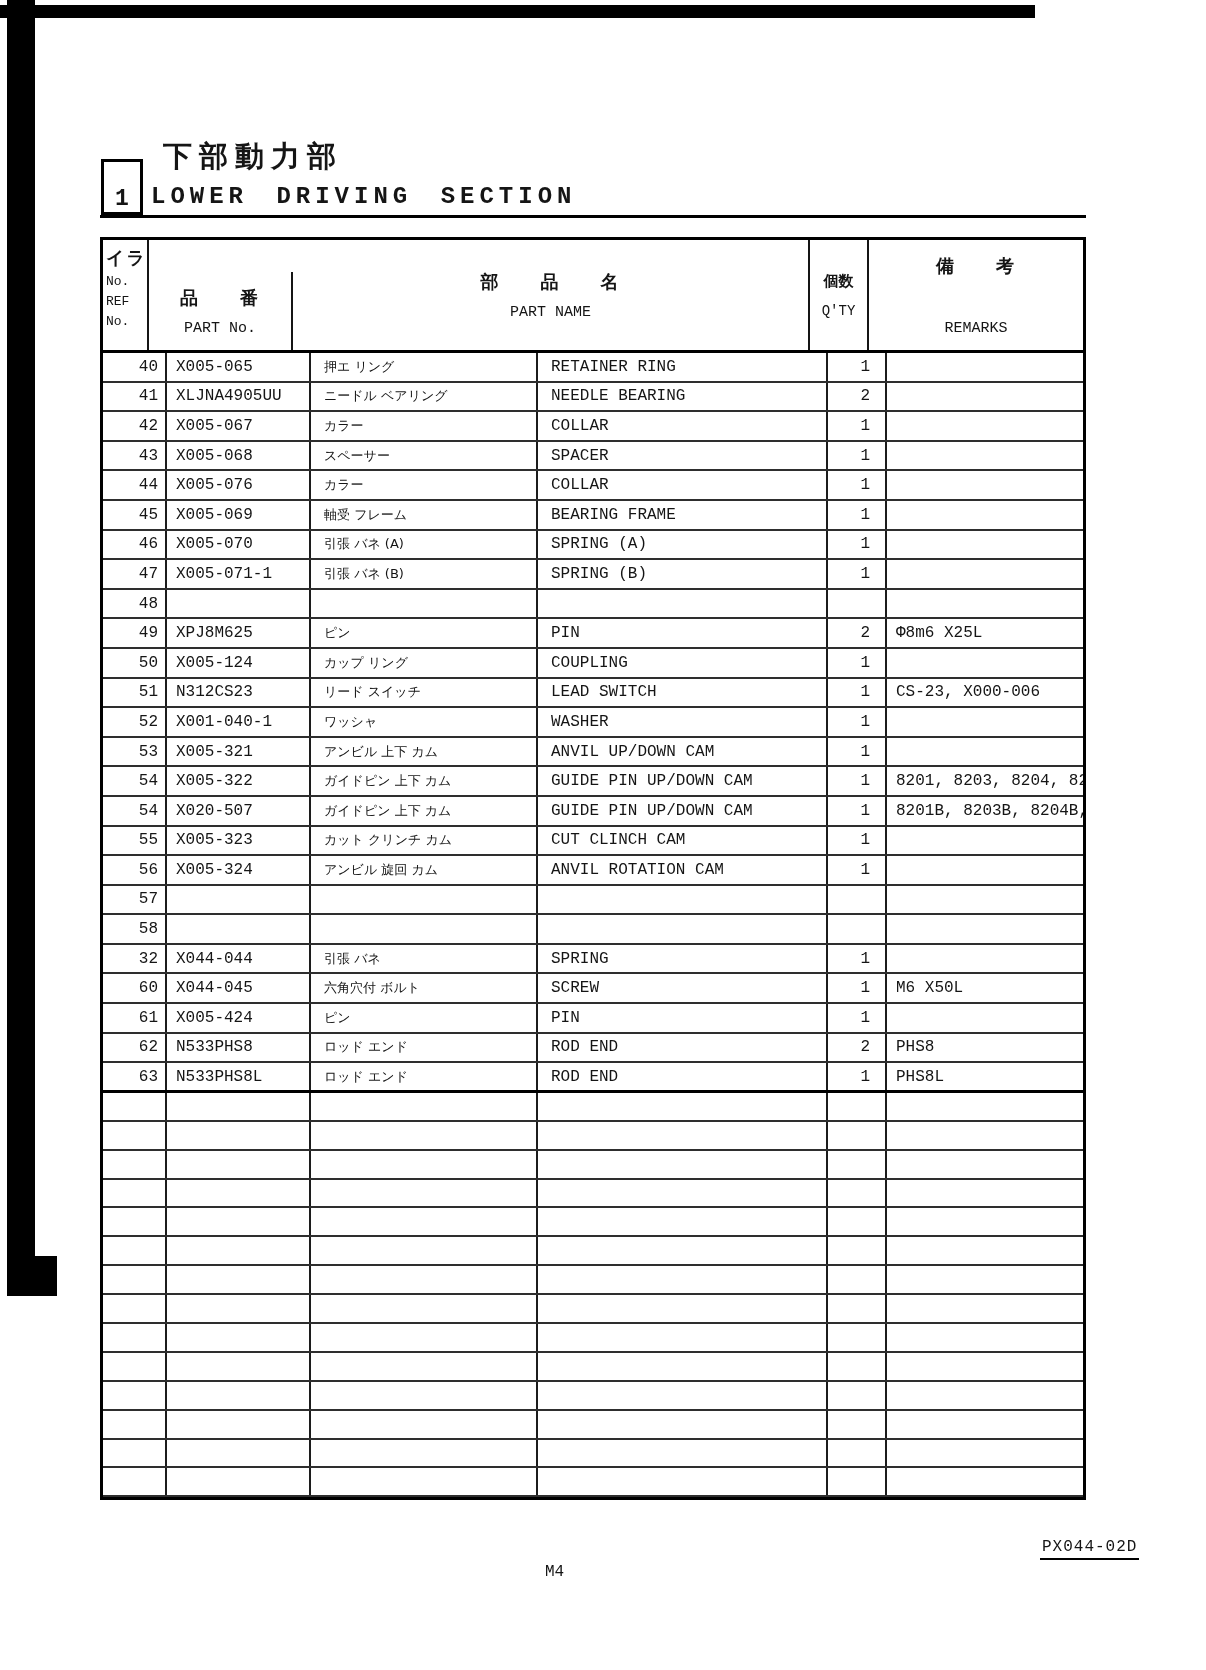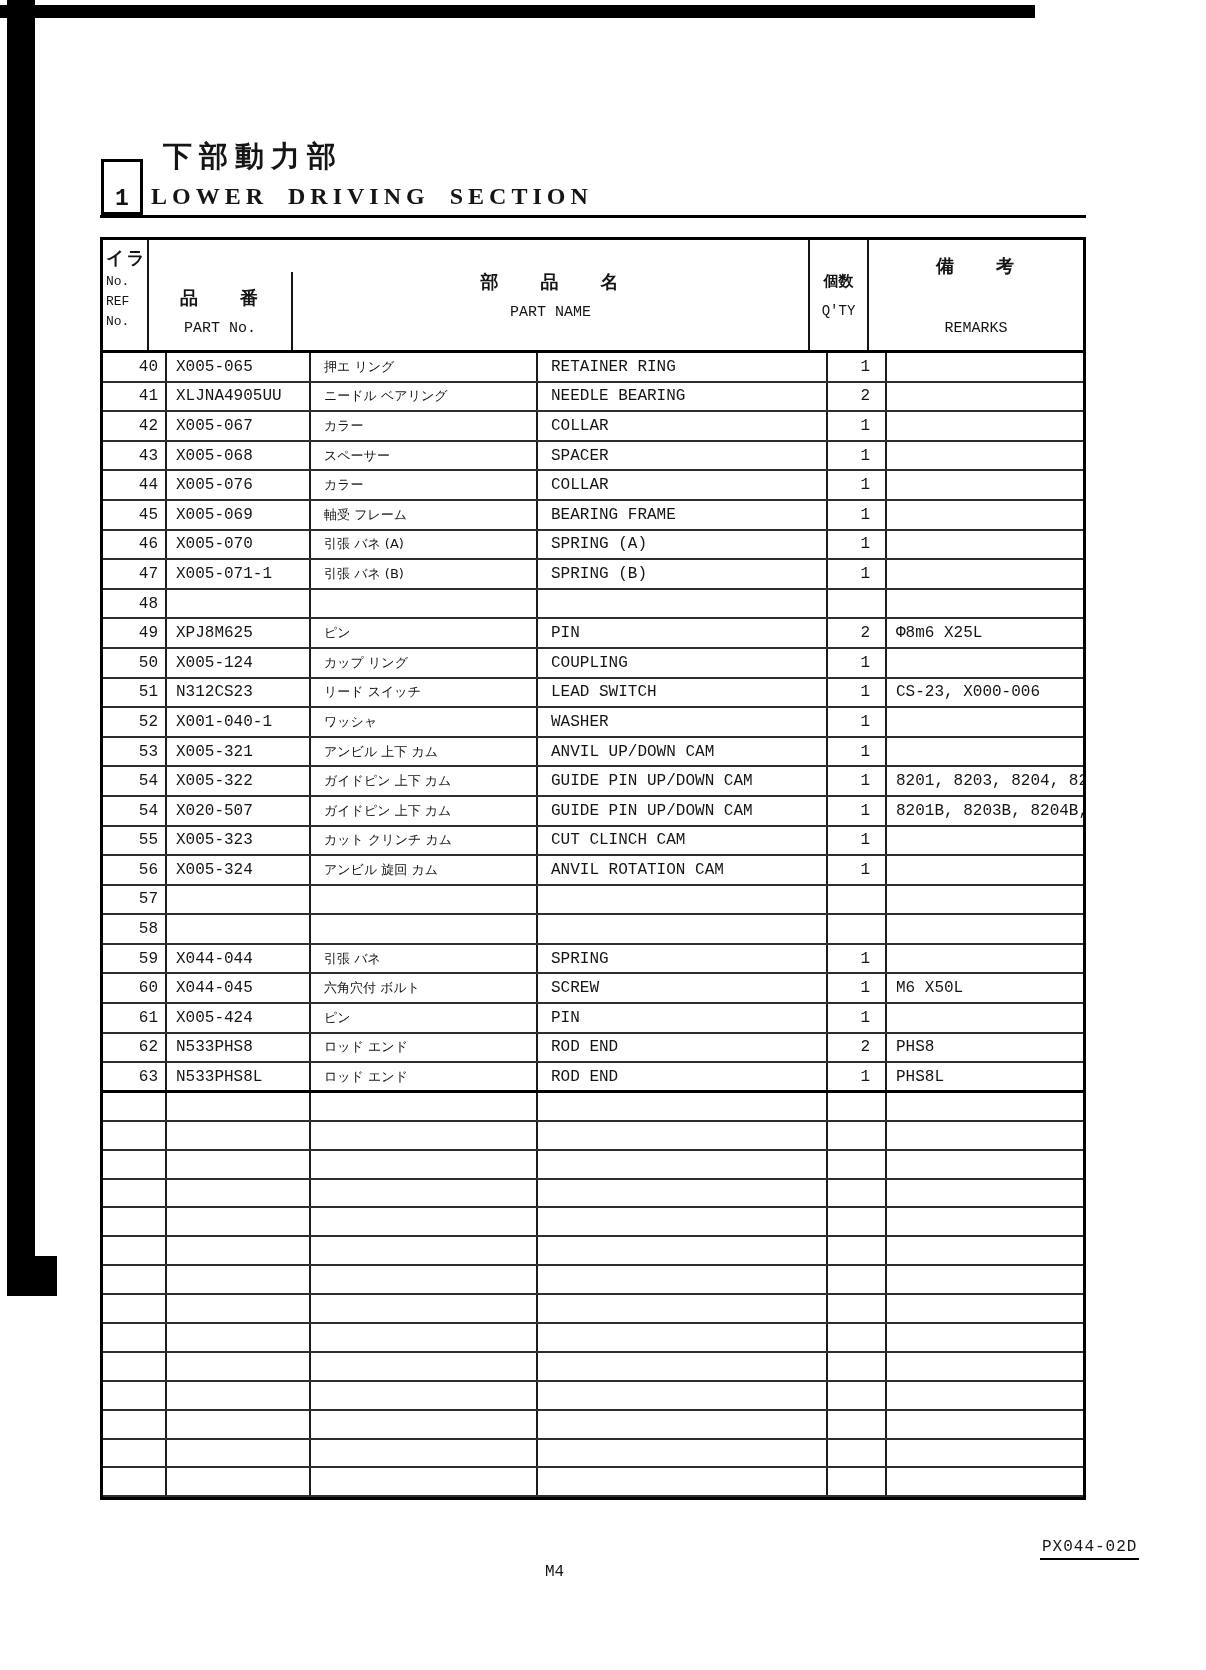--- a/index.html
+++ b/index.html
@@ -18,21 +18,21 @@
     position:absolute; left:101px; top:159px; width:42px; height:56px;
     border:3px solid #000; display:flex; align-items:flex-end; justify-content:center;
     font-size:23px; font-weight:bold; line-height:1.0; padding-bottom:1px; box-sizing:border-box;
   }
   .title-ja {
     position:absolute; left:163px; top:137px; font-size:29px; font-weight:bold;
     letter-spacing:7px; font-family:"DejaVu Sans",sans-serif; white-space:nowrap;
   }
   .title-en {
     position:absolute; left:151px; top:183px; font-size:24px; font-weight:bold;
-    letter-spacing:5px; word-spacing:9px; font-family:Liberation Serif, serif;
+    letter-spacing:5px; word-spacing:9px; font-family:Liberation Mono, monospace;
     white-space:nowrap;
     text-align:center;
   }
   .title-rule { position:absolute; left:100px; top:215px; width:986px; height:3px; background:#000; }
 
   
   .parts-table {
     position:absolute; left:100px; top:237px; width:986px;
     border:3px solid #000; box-sizing:border-box; background:#fff;
   }
@@ -288,21 +288,21 @@
   <div class="row">
     <div class="cell c-ref">58</div>
     <div class="cell c-partno"></div>
     <div class="cell c-nameja"></div>
     <div class="cell c-nameen"></div>
     <div class="cell c-qty"></div>
     <div class="cell c-remarks"></div>
   </div>
 
   <div class="row">
-    <div class="cell c-ref">59</div>
+    <div class="cell c-ref">32</div>
     <div class="cell c-partno">X044-044</div>
     <div class="cell c-nameja">引張 バネ</div>
     <div class="cell c-nameen">SPRING</div>
     <div class="cell c-qty">1</div>
     <div class="cell c-remarks"></div>
   </div>
 
   <div class="row">
     <div class="cell c-ref">60</div>
     <div class="cell c-partno">X044-045</div>

